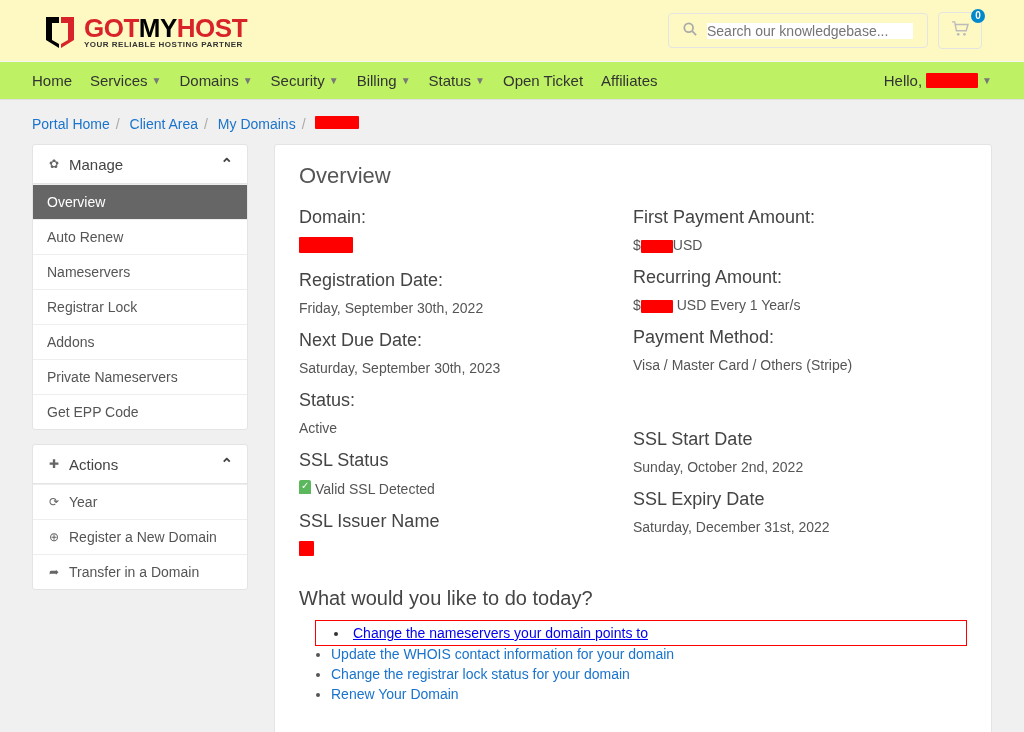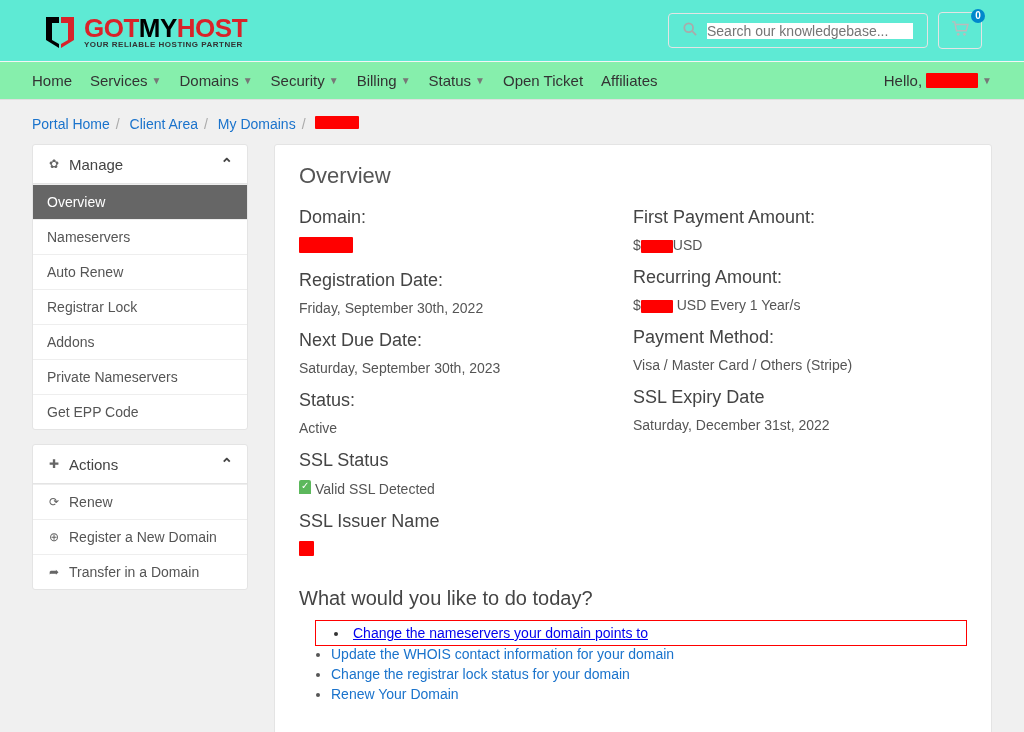--- a/index.html
+++ b/index.html
@@ -1,32 +1,32 @@
 <!DOCTYPE html>
 <html><head>
 <meta charset="utf-8">
 <style>
   * { box-sizing: border-box; margin: 0; padding: 0; }
   body { font-family: Arial, Helvetica, sans-serif; background: #f0f0f0; color: #333; font-size: 14px; }
-  .topbar { background: #5eead4; padding: 12px 0; }
+  .topbar { background: #fef9c3; padding: 12px 0; }
   .container { max-width: 960px; margin: 0 auto; padding: 0 10px; }
   .topbar-inner { display: flex; align-items: center; }
   .logo { display: flex; align-items: center; }
   .logo svg { height: 34px; }
   .logo-text { font-size: 26px; font-weight: 900; letter-spacing: -0.5px; }
   .logo-got { color: #d8232a; }
   .logo-my { color: #000; }
   .logo-host { color: #d8232a; }
   .logo-tag { font-size: 8px; color: #333; letter-spacing: 0.5px; font-weight: 600; display: block; margin-top: -4px; }
   .flex-spacer { flex: 1; }
   .search-wrap { border: 1px solid #e4e4e4; border-radius: 4px; padding: 8px 14px; width: 260px; display: flex; align-items: center; gap: 10px; color: #888; }
   .search-input { border: none; outline: none; font-size: 14px; color: #666; width: 100%; }
   .cart-btn { border: 1px solid #e4e4e4; border-radius: 4px; padding: 8px 12px; margin-left: 10px; position: relative; color: #aaa; }
   .cart-badge { position: absolute; top: -4px; right: -4px; background: #0088cc; color: #fff; font-size: 10px; border-radius: 8px; min-width: 14px; height: 14px; line-height: 14px; text-align: center; padding: 0 3px; font-weight: bold; }
-  .nav { background: #86efac; border-top: 1px solid #f5f5f5; border-bottom: 1px solid #e0e0e0; }
+  .nav { background: #bef264; border-top: 1px solid #f5f5f5; border-bottom: 1px solid #e0e0e0; }
   .nav-inner { display: flex; align-items: center; padding: 10px 0; gap: 18px; }
   .nav-item { color: #333; font-size: 15px; cursor: pointer; display: flex; align-items: center; gap: 4px; }
   .caret { font-size: 10px; color: #777; }
   .hello { margin-left: auto; font-size: 15px; display: flex; align-items: center; gap: 4px; }
   .redacted { background: #ff0000; display: inline-block; height: 14px; border-radius: 1px; }
   .content-wrap { padding: 10px 0 30px; }
   .breadcrumb { padding: 6px 0 12px; color: #888; }
   .breadcrumb a { color: #1a73cc; text-decoration: none; }
   .breadcrumb .sep { margin: 0 6px; color: #aaa; }
   .layout { display: flex; gap: 26px; align-items: flex-start; }
@@ -143,37 +143,37 @@
 
   <div class="layout">
     <div class="sidebar">
       <div class="panel">
         <div class="panel-hdr">
           <span class="inline-icon">✿</span>
           <span>Manage</span>
           <span class="chev">⌃</span>
         </div>
         <div class="panel-item active">Overview</div>
+        <div class="panel-item">Auto Renew</div>
         <div class="panel-item">Nameservers</div>
-        <div class="panel-item">Auto Renew</div>
         <div class="panel-item">Registrar Lock</div>
         <div class="panel-item">Addons</div>
         <div class="panel-item">Private Nameservers</div>
         <div class="panel-item">Get EPP Code</div>
       </div>
 
       <div class="panel">
         <div class="panel-hdr">
           <span class="inline-icon">✚</span>
           <span>Actions</span>
           <span class="chev">⌃</span>
         </div>
         <div class="panel-item">
           <span class="inline-icon">⟳</span>
-          <span>Renew</span>
+          <span>Year</span>
         </div>
         <div class="panel-item">
           <span class="inline-icon">⊕</span>
           <span>Register a New Domain</span>
         </div>
         <div class="panel-item">
           <span class="inline-icon">➦</span>
           <span>Transfer in a Domain</span>
         </div>
       </div>
@@ -213,20 +213,24 @@
             <div class="field-lbl">First Payment Amount:</div>
             <div class="field-val">$<span class="redacted" style="width:32px;height:13px;vertical-align:middle;"></span><span>USD</span></div>
           </div>
           <div class="field">
             <div class="field-lbl">Recurring Amount:</div>
             <div class="field-val">$<span class="redacted" style="width:32px;height:13px;vertical-align:middle;"></span> <span>USD Every 1 Year/s</span></div>
           </div>
           <div class="field">
             <div class="field-lbl">Payment Method:</div>
             <div class="field-val">Visa / Master Card / Others (Stripe)</div>
+          </div>
+          <div class="field" style="margin-top:56px;">
+            <div class="field-lbl">SSL Start Date</div>
+            <div class="field-val">Sunday, October 2nd, 2022</div>
           </div>
           <div class="field">
             <div class="field-lbl">SSL Expiry Date</div>
             <div class="field-val">Saturday, December 31st, 2022</div>
           </div>
         </div>
       </div>
 
       <div class="todo-hdr">What would you like to do today?</div>
       <ul class="red-box" style="list-style:disc inside;">

